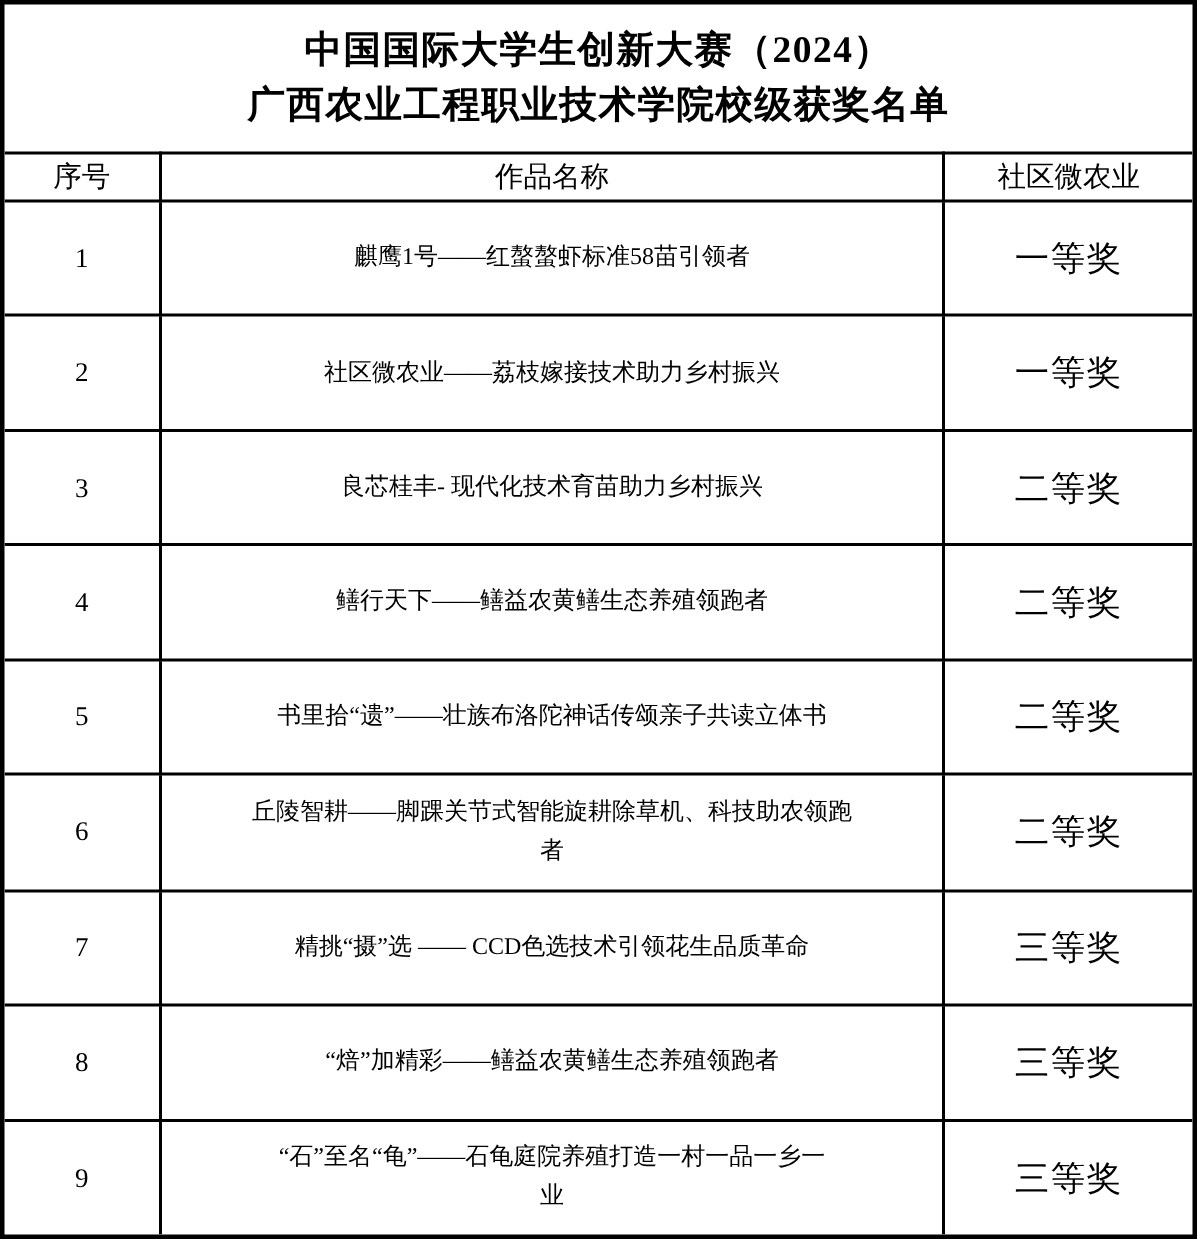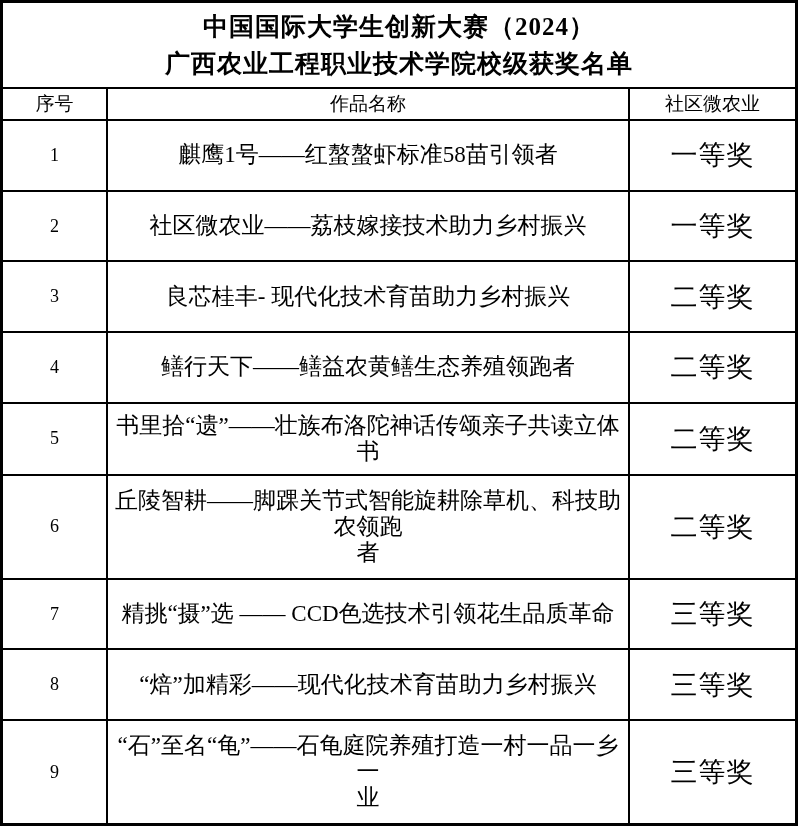--- a/index.html
+++ b/index.html
@@ -15,21 +15,21 @@
     border: 3px solid #000;
     background: #fff;
     display: flex;
     flex-direction: column;
     font-family: "Liberation Serif", "DejaVu Serif", serif;
     color: #000;
     overflow: hidden;
   }
   .title-block {
     box-sizing: border-box;
-    height: 84px;
+    height: 98px;
     display: flex;
     flex-direction: column;
     justify-content: center;
     align-items: center;
     text-align: center;
   }
   .title-line {
     font-size: 25px;
     font-weight: bold;
     line-height: 37px;
@@ -59,26 +59,26 @@
   .award-table thead tr { height: 30px; margin-left: 28px; }
   .award-table thead th {
     font-size: 19px;
     font-weight: normal;
   }
   .award-table tbody tr { height: 57px; }
   td.c-no {
     font-size: 18px;
   }
   td.c-name {
-    font-size: 23px;
+    font-size: 16px;
     line-height: 26px;
     white-space: pre-line;
   }
   td.c-award {
-    font-size: 27px;
+    font-size: 23px;
     letter-spacing: 1px;
     border-radius: 23px;
   }
 </style>
 </head>
 <body>
 
 <div class="sheet">
 
   <div class="title-block">
@@ -131,21 +131,21 @@
 者</td>
         <td class="c-award">二等奖</td>
       </tr>
       <tr>
         <td class="c-no">7</td>
         <td class="c-name">精挑“摄”选 —— CCD色选技术引领花生品质革命</td>
         <td class="c-award">三等奖</td>
       </tr>
       <tr>
         <td class="c-no">8</td>
-        <td class="c-name">“焙”加精彩——现代化技术育苗助力乡村振兴</td>
+        <td class="c-name">“焙”加精彩——鳝益农黄鳝生态养殖领跑者</td>
         <td class="c-award">三等奖</td>
       </tr>
       <tr>
         <td class="c-no">9</td>
         <td class="c-name">“石”至名“龟”——石龟庭院养殖打造一村一品一乡一
 业</td>
         <td class="c-award">三等奖</td>
       </tr>
     </tbody>
   </table>

